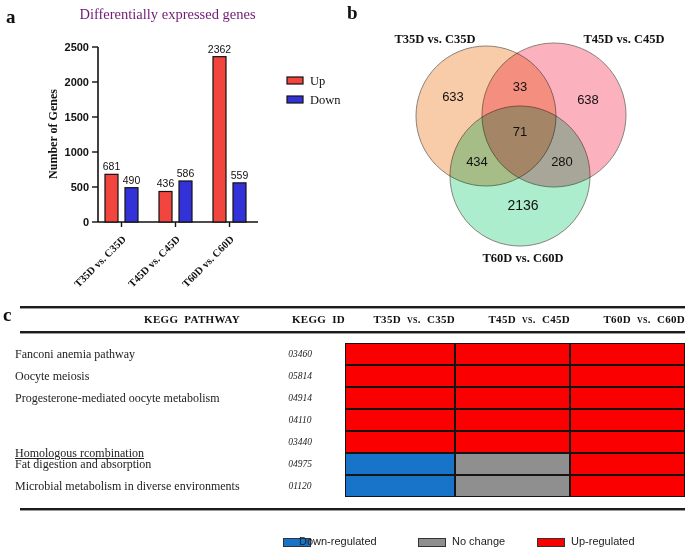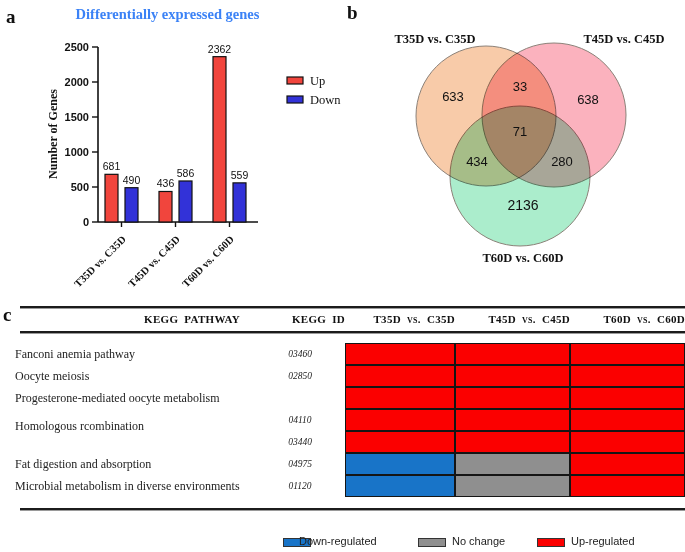--- a/index.html
+++ b/index.html
@@ -1,20 +1,20 @@
 <!DOCTYPE html>
 <html><head>
 <meta charset="utf-8">
 <style>
   html,body{margin:0;padding:0;background:#fff;}
   #fig{position:relative;width:685px;height:552px;background:#fff;overflow:hidden;
        font-family:"Liberation Serif","DejaVu Serif",serif;}
   .abs{position:absolute;}
   .panel-letter{font-weight:bold;font-size:19px;color:#111;}
-  .chart-title{font-weight:bold;font-size:14.5px;color:#3b82f6;text-align:center;}
+  .chart-title{font-weight:normal;font-size:14.5px;color:#701a75;text-align:center;}
   .rule{background:#1c1c1c;border-bottom:1px solid #9a9a9a;height:2px;}
   .hdr{font-weight:bold;font-size:11px;color:#111;text-align:right;
        font-variant:small-caps;word-spacing:3px;letter-spacing:.3px;}
   .pathway{font-size:12px;color:#222;line-height:22px;}
   .keggid{font-size:9.5px;color:#222;text-align:center;line-height:22px;font-style:italic;}
   .cell{box-sizing:border-box;border:1px solid #151515;}
   .leg-sw{box-sizing:border-box;border:1px solid #333;}
   .leg-lb{font-family:"Liberation Sans","DejaVu Sans",sans-serif;font-size:11px;color:#222;}
   svg text{fill:#111;}
 </style>
@@ -90,33 +90,34 @@
       <div class="hdr" style="position:absolute;left:345px;top:13px;width:110px;">T35D vs. C35D</div>
       <div class="hdr" style="position:absolute;left:455px;top:13px;width:115px;">T45D vs. C45D</div>
       <div class="hdr" style="position:absolute;left:570px;top:13px;width:115px;">T60D vs. C60D</div>
       <div class="rule" style="position:absolute;left:20px;top:31px;width:665px;"></div>
       <div class="pathway" style="position:absolute;left:15px;top:43px;width:250px;height:22px;">Fanconi anemia pathway</div>
       <div class="keggid" style="position:absolute;left:265px;top:43px;width:70px;height:22px;">03460</div>
       <div class="cell" style="position:absolute;left:345px;top:43px;width:110px;height:22px;background:#fb0000;"></div>
       <div class="cell" style="position:absolute;left:455px;top:43px;width:115px;height:22px;background:#fb0000;"></div>
       <div class="cell" style="position:absolute;left:570px;top:43px;width:115px;height:22px;background:#fb0000;"></div>
       <div class="pathway" style="position:absolute;left:15px;top:65px;width:250px;height:22px;">Oocyte meiosis</div>
-      <div class="keggid" style="position:absolute;left:265px;top:65px;width:70px;height:22px;">02850</div>
+      <div class="keggid" style="position:absolute;left:265px;top:65px;width:70px;height:22px;">05814</div>
       <div class="cell" style="position:absolute;left:345px;top:65px;width:110px;height:22px;background:#fb0000;"></div>
       <div class="cell" style="position:absolute;left:455px;top:65px;width:115px;height:22px;background:#fb0000;"></div>
       <div class="cell" style="position:absolute;left:570px;top:65px;width:115px;height:22px;background:#fb0000;"></div>
       <div class="pathway" style="position:absolute;left:15px;top:87px;width:250px;height:22px;">Progesterone-mediated  oocyte metabolism</div>
+      <div class="keggid" style="position:absolute;left:265px;top:87px;width:70px;height:22px;">04914</div>
       <div class="cell" style="position:absolute;left:345px;top:87px;width:110px;height:22px;background:#fb0000;"></div>
       <div class="cell" style="position:absolute;left:455px;top:87px;width:115px;height:22px;background:#fb0000;"></div>
       <div class="cell" style="position:absolute;left:570px;top:87px;width:115px;height:22px;background:#fb0000;"></div>
       <div class="keggid" style="position:absolute;left:265px;top:109px;width:70px;height:22px;">04110</div>
       <div class="cell" style="position:absolute;left:345px;top:109px;width:110px;height:22px;background:#fb0000;"></div>
       <div class="cell" style="position:absolute;left:455px;top:109px;width:115px;height:22px;background:#fb0000;"></div>
       <div class="cell" style="position:absolute;left:570px;top:109px;width:115px;height:22px;background:#fb0000;"></div>
-      <div class="pathway" style="position:absolute;left:15px;top:115px;width:250px;height:22px;">Homologous rcombination</div>
+      <div class="pathway" style="position:absolute;left:15px;top:142px;width:250px;height:22px;text-decoration:underline;">Homologous rcombination</div>
       <div class="keggid" style="position:absolute;left:265px;top:131px;width:70px;height:22px;">03440</div>
       <div class="cell" style="position:absolute;left:345px;top:131px;width:110px;height:22px;background:#fb0000;"></div>
       <div class="cell" style="position:absolute;left:455px;top:131px;width:115px;height:22px;background:#fb0000;"></div>
       <div class="cell" style="position:absolute;left:570px;top:131px;width:115px;height:22px;background:#fb0000;"></div>
       <div class="pathway" style="position:absolute;left:15px;top:153px;width:250px;height:22px;">Fat digestion and absorption</div>
       <div class="keggid" style="position:absolute;left:265px;top:153px;width:70px;height:22px;">04975</div>
       <div class="cell" style="position:absolute;left:345px;top:153px;width:110px;height:22px;background:#1874c8;"></div>
       <div class="cell" style="position:absolute;left:455px;top:153px;width:115px;height:22px;background:#8f8f8f;"></div>
       <div class="cell" style="position:absolute;left:570px;top:153px;width:115px;height:22px;background:#fb0000;"></div>
       <div class="pathway" style="position:absolute;left:15px;top:175px;width:250px;height:22px;">Microbial metabolism in  diverse environments</div>

